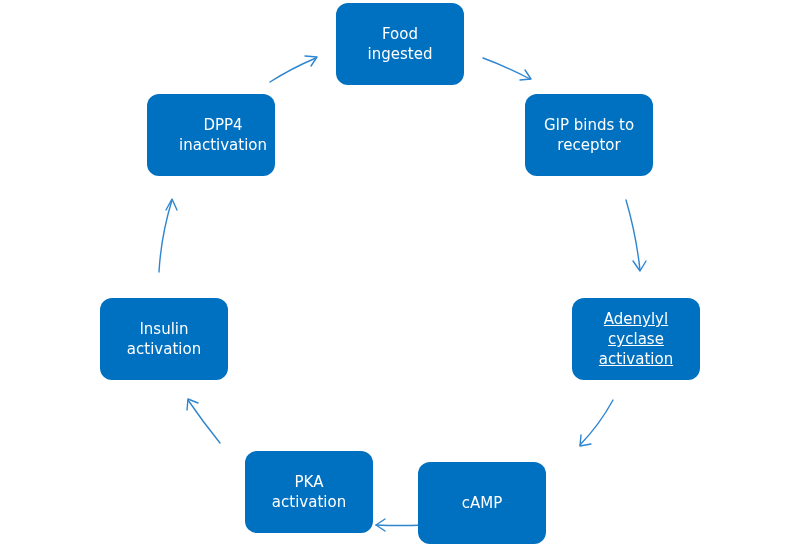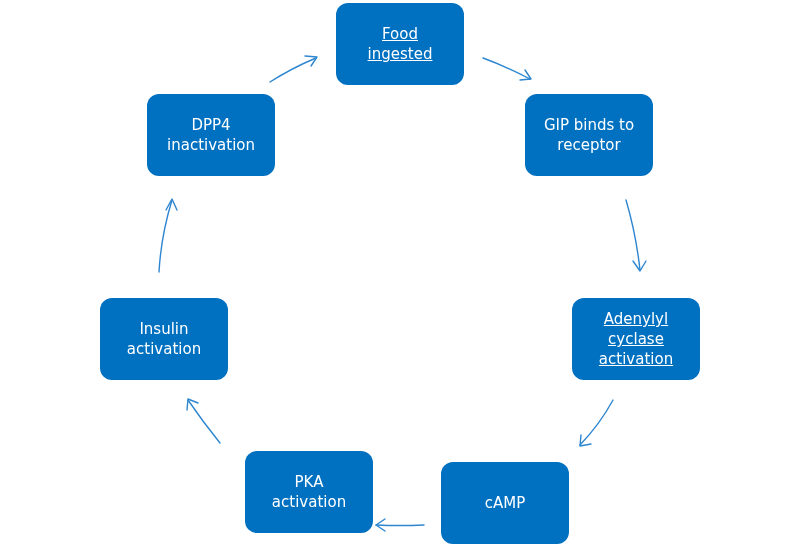--- a/index.html
+++ b/index.html
@@ -40,40 +40,40 @@
   <g>
     <path d="M159 272 Q161 236 172 200"></path>
     <path d="M166 210 L172 199 L177 210"></path>
   </g>
   <g>
     <path d="M270 82 Q292 68 316 58"></path>
     <path d="M305 56 L317 57 L311 66"></path>
   </g>
 </svg>
 
-<div class="node" style="left:336px; top:3px;text-decoration:underline;">
+<div class="node" style="left:336px; top:3px;">
   <span>Food
 ingested</span>
 </div>
 <div class="node" style="left:525px; top:94px;text-align:center;">
   <span>GIP binds to
 receptor</span>
 </div>
 <div class="node" style="left:572px; top:298px;text-decoration:underline;">
   <span>Adenylyl
 cyclase
 activation</span>
 </div>
-<div class="node" style="left:441px; top:462px;">
+<div class="node" style="left:418px; top:462px;">
   <span>cAMP</span>
 </div>
 <div class="node" style="left:232px; top:451px;margin-left:13px;">
   <span>PKA
 activation</span>
 </div>
 <div class="node" style="left:100px; top:298px;">
   <span>Insulin
 activation</span>
 </div>
-<div class="node" style="left:147px; top:94px;">
+<div class="node" style="left:147px; top:94px;justify-content:flex-end;">
   <span>DPP4
 inactivation</span>
 </div>
 
 </body></html>

